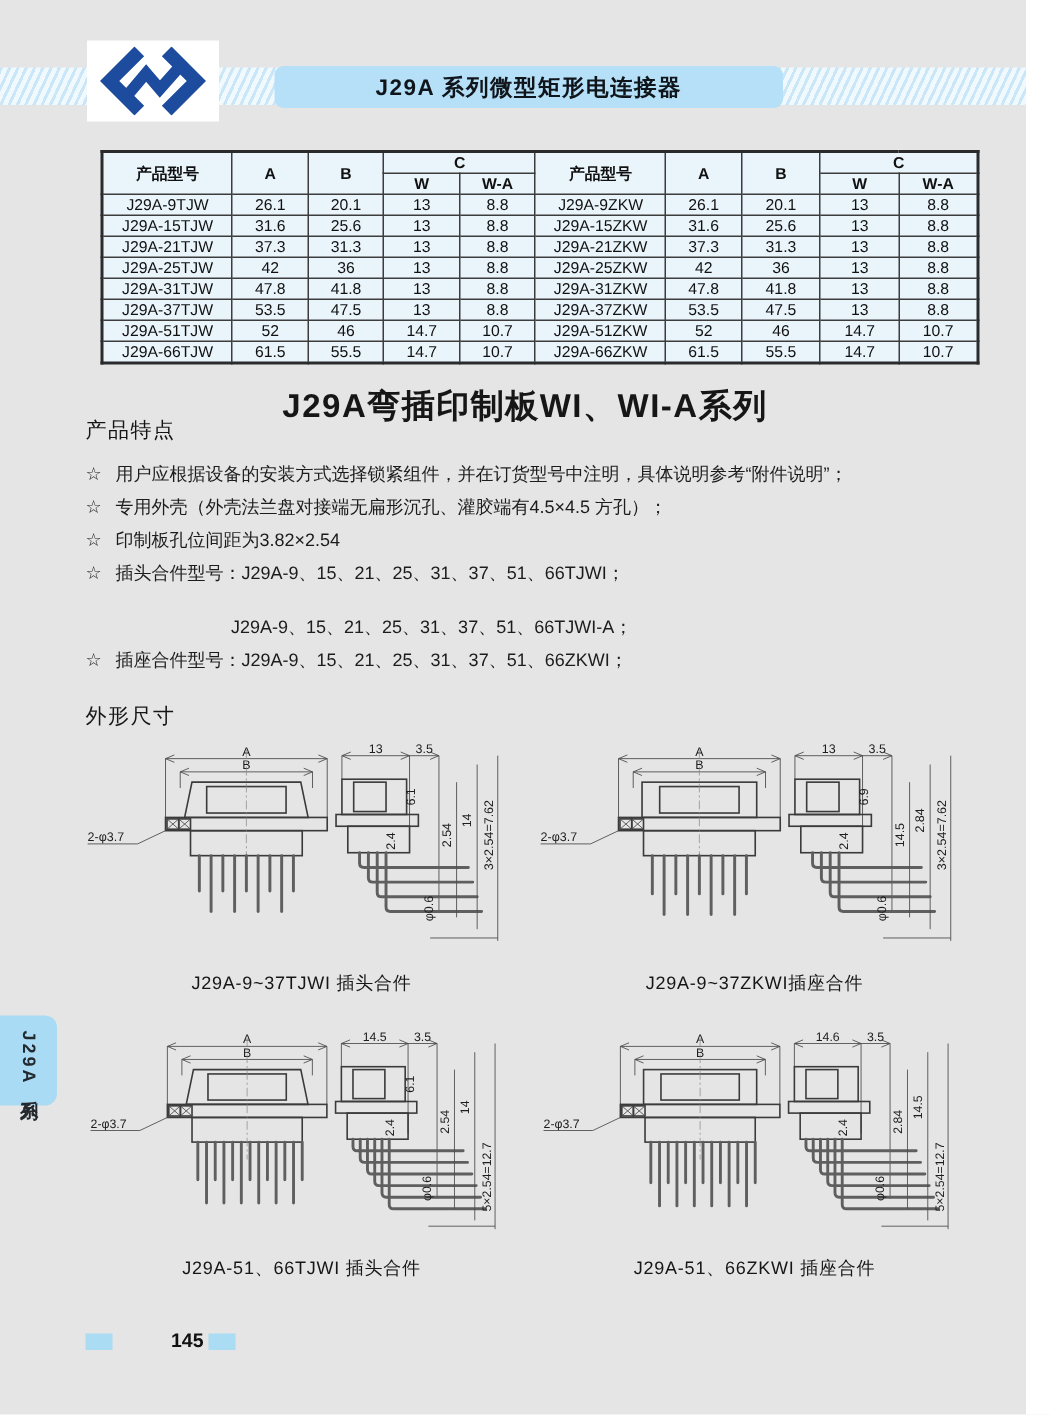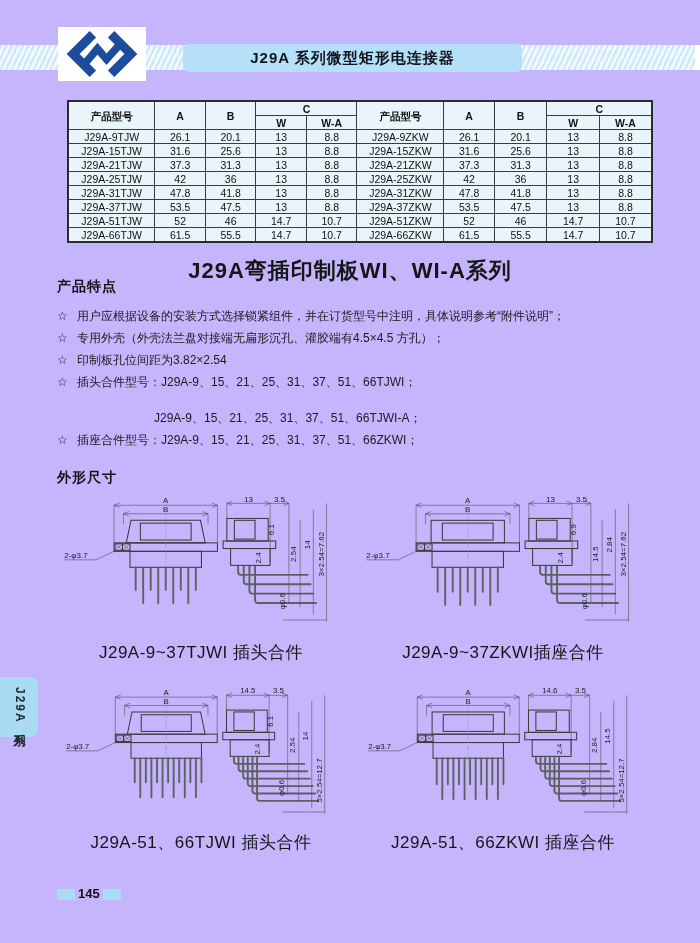--- a/index.html
+++ b/index.html
@@ -1,59 +1,59 @@
 <!DOCTYPE html>
 <html><head>
 <meta charset="utf-8">
 <style>
   html,body{margin:0;padding:0;background:#fff;}
-  .page{position:relative;width:700px;height:943px;background:#c4b5fd;overflow:hidden;
-        font-family:"Liberation Sans",sans-serif;color:#111;}
+  .page{position:relative;width:644px;height:943px;background:#e5e5e5;overflow:hidden;
+        font-family:"Liberation Sans",sans-serif;color:#111;padding-left:40px;}
   
   .band{position:absolute;left:0;top:45px;width:700px;height:25px;
         background:repeating-linear-gradient(115deg,#cbe7f7 0 2px,#f0f9fe 2px 5px);}
   .band-cut{position:absolute;left:695px;top:45px;width:5px;height:25px;background:#fff;}
   .logo-wrap{position:absolute;left:58px;top:27px;width:88px;height:54px;background:#fff;
              display:flex;align-items:center;justify-content:center;}
   .banner{position:absolute;left:183px;top:44px;width:339px;height:28px;background:#b5e0f7;
           border-radius:6px;display:flex;align-items:center;justify-content:center;}
   .banner span{font-size:15px;font-weight:bold;color:#10151c;letter-spacing:1px;}
   
   table.spec{position:absolute;left:57px;top:100px;width:586px;border-collapse:collapse;
              table-layout:fixed;background:#e9f4fb;font-size:10.5px;border:2px solid #2b2b2b;margin-left:10px;}
   table.spec th,table.spec td{border:1px solid #3c3c3c;text-align:center;padding:0;
              height:13px;line-height:12px;color:#111;overflow:hidden;white-space:nowrap;}
   table.spec th{font-weight:bold;}
   
   .sect-title{position:absolute;left:0;top:256px;width:700px;text-align:center;
               font-size:22px;font-weight:bold;color:#161616;letter-spacing:1px;}
-  .sub-head{position:absolute;left:57px;font-size:14px;font-weight:bold;color:#151515;letter-spacing:1px;}
+  .sub-head{position:absolute;left:57px;font-size:14px;font-weight:normal;color:#151515;letter-spacing:1px;}
   .features{position:absolute;left:57px;top:302px;width:600px;font-size:12px;color:#1c1c1c;}
   .feat{display:flex;margin-top:7px;line-height:15px;}
   .feat .bullet{width:20px;flex:0 0 20px;font-size:12px;}
   .feat.cont{margin-top:21px;padding-left:97px;}
   
   .diagrams{position:absolute;left:50px;top:472px;width:604px;display:grid;
             grid-template-columns:302px 302px;grid-template-rows:192px 190px;}
   .dia{display:flex;flex-direction:column;align-items:center;}
   .dia svg{width:292px;height:148px;margin-top:22px;}
-  .dia figcaption{font-size:17px;color:#161616;margin-top:6px;letter-spacing:0.5px;}
+  .dia figcaption{font-size:12px;color:#161616;margin-top:6px;letter-spacing:0.5px;}
   figure{margin:0;}
   svg .ol{fill:none;stroke:#3b3b3b;stroke-width:1.1;}
   svg .thin{fill:none;stroke:#4c4c4c;stroke-width:0.6;}
   svg .pin{fill:none;stroke:#5f5f5f;stroke-width:2;stroke-linecap:round;}
   svg .cl{stroke:#8a8a8a;stroke-width:0.5;stroke-dasharray:6 2 1.5 2;}
   svg text{font-family:"Liberation Sans",sans-serif;font-size:8.5px;fill:#1d1d1d;}
   
   .side-tab{position:absolute;left:0;top:677px;width:38px;height:60px;background:#a9dbf4;
             border-radius:0 8px 8px 0;display:flex;align-items:center;justify-content:center;}
   .side-tab span{writing-mode:vertical-rl;font-size:12px;font-weight:bold;color:#23292e;letter-spacing:2px;}
   .footer{position:absolute;left:57px;top:888px;display:flex;align-items:center;}
   .pg-rect{width:18px;height:11px;background:#aadcf4;}
-  .pg-num{font-size:13px;font-weight:bold;color:#111;padding:0 3px;line-height:12px;}
+  .pg-num{font-size:13px;font-weight:bold;color:#111;padding:0 3px;line-height:12px;margin-left:36px;}
 </style>
 </head>
 <body>
 
 <div class="page">
 
   <div class="band"></div>
   <div class="logo-wrap">
     <svg width="76" height="46" viewBox="0 0 100 60">
       <path d="M38,4 L12,30 L38,56" fill="none" stroke="#1d4b9e" stroke-width="12" stroke-linejoin="miter"></path>

